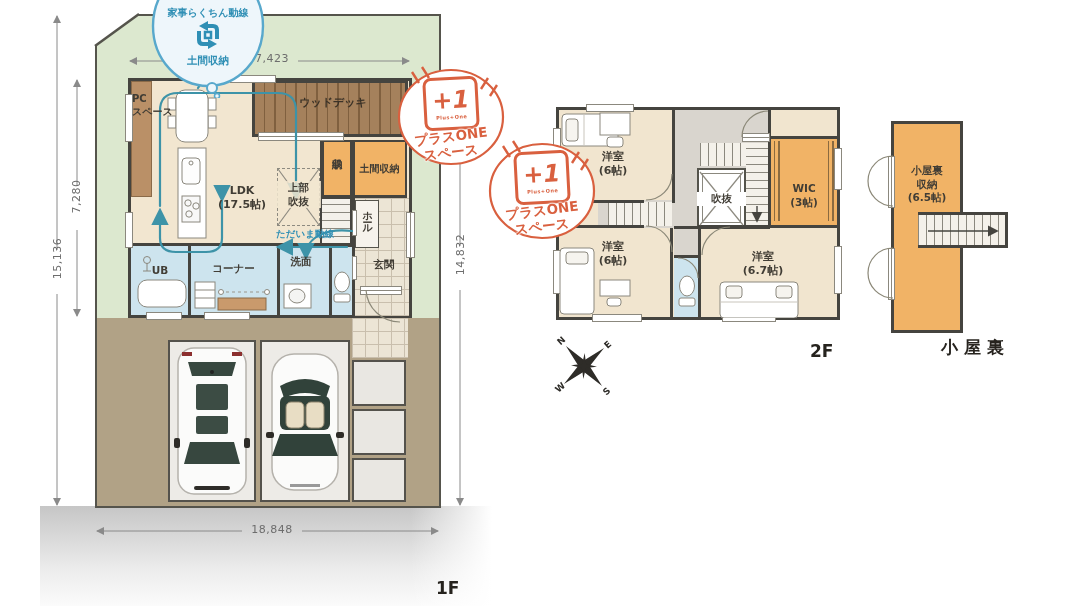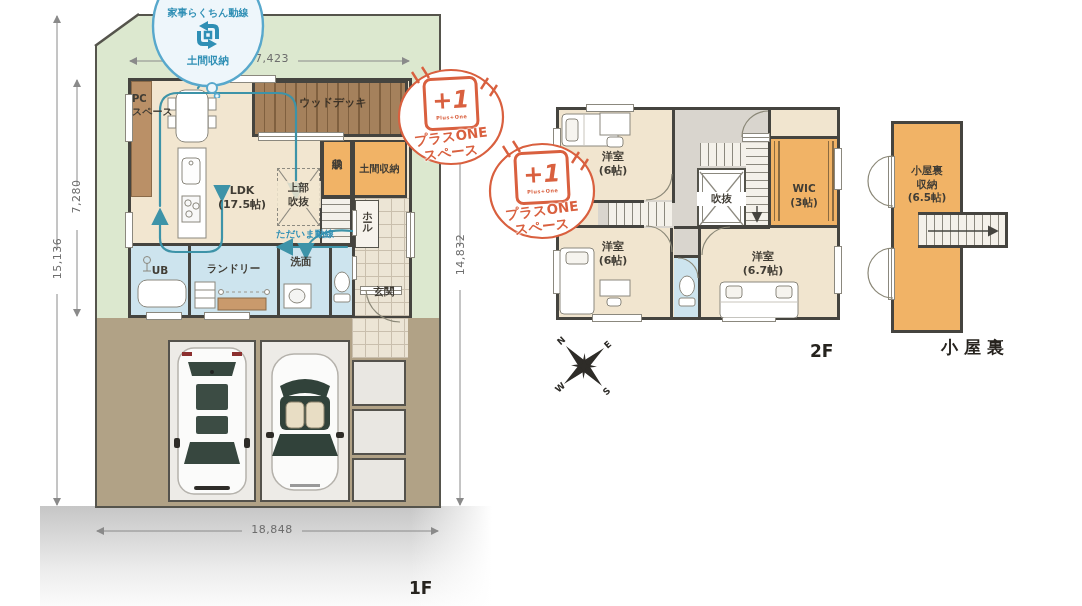--- a/index.html
+++ b/index.html
@@ -62,36 +62,36 @@
 スペース</div>
 
   <div class="abs orange" style="left:322px;top:140px;width:30px;height:57px;z-index:5;border:2px solid #45443f;"></div>
   <div class="lbl vtext" style="left:330px;top:150px;font-size:10.5px;">収納</div>
   <div class="abs orange" style="left:352px;top:140px;width:55px;height:57px;z-index:5;border:2px solid #45443f;"></div>
   <div class="lbl" style="left:352px;top:162px;width:55px;font-size:10px;">土間収納</div>
 
   <div class="abs tiles" style="left:352px;top:197px;width:57px;height:119px;z-index:5;"></div>
   <div class="abs" style="left:355px;top:200px;width:24px;height:48px;background:#f6f3ec;border:1.5px solid #55544c;z-index:6;"></div>
   <div class="lbl vtext" style="left:361px;top:204px;font-size:10px;">ホール</div>
-  <div class="lbl" style="left:364px;top:258px;width:40px;font-size:10.5px;margin-top:27px;">玄関</div>
+  <div class="lbl" style="left:364px;top:258px;width:40px;font-size:10.5px;">玄関</div>
 
   <div class="abs stairsH" style="left:320px;top:197px;width:32px;height:50px;border:2px solid #45443f;z-index:6;"></div>
 
   <div class="abs" style="left:277px;top:168px;width:43px;height:58px;border:1.5px dashed #8d8a80;z-index:6;"></div>
   <div class="lbl" style="left:276px;top:181px;width:45px;font-size:10.5px;background:rgba(242,230,208,.85);">上部
 吹抜</div>
   <div class="lbl" style="left:212px;top:184px;width:60px;font-size:11px;">LDK
 (17.5帖)</div>
 
   <div class="abs blue" style="left:131px;top:246px;width:58px;height:69px;z-index:5;"></div>
   <div class="abs blue" style="left:189px;top:246px;width:89px;height:69px;z-index:5;"></div>
   <div class="abs blue" style="left:278px;top:246px;width:52px;height:69px;z-index:5;"></div>
   <div class="abs blue" style="left:330px;top:246px;width:23px;height:69px;z-index:5;"></div>
   <div class="lbl" style="left:138px;top:264px;width:44px;font-size:10.5px;">UB</div>
-  <div class="lbl" style="left:189px;top:262px;width:89px;font-size:10.5px;">ランドリー</div>
+  <div class="lbl" style="left:189px;top:262px;width:89px;font-size:10.5px;">コーナー</div>
   <div class="lbl" style="left:278px;top:255px;width:46px;font-size:10.5px;">洗面</div>
   <div class="lbl teal" style="left:272px;top:228px;width:66px;font-size:9.5px;font-weight:700;">ただいま動線</div>
 
   <div class="wall" style="left:128px;top:243px;width:227px;height:3px;"></div>
   <div class="wall" style="left:188px;top:246px;width:2.5px;height:69px;"></div>
   <div class="wall" style="left:277px;top:246px;width:2.5px;height:69px;"></div>
   <div class="wall" style="left:329px;top:246px;width:2.5px;height:69px;"></div>
   <div class="wall" style="left:352px;top:140px;width:3px;height:178px;"></div>
   <div class="wall" style="left:322px;top:195px;width:85px;height:3px;"></div>
   <div class="wall" style="left:320px;top:140px;width:3px;height:57px;"></div>
@@ -175,21 +175,21 @@
   <div class="abs" style="left:352px;top:360px;width:54px;height:46px;background:#e9e7e2;border:2px solid #54524c;z-index:5;"></div>
   <div class="abs" style="left:352px;top:409px;width:54px;height:46px;background:#e9e7e2;border:2px solid #54524c;z-index:5;"></div>
   <div class="abs" style="left:352px;top:458px;width:54px;height:44px;background:#e9e7e2;border:2px solid #54524c;z-index:5;"></div>
 
   <div class="dimlbl" style="left:248px;top:52px;width:48px;">7,423</div>
   <div class="dimlbl" style="left:244px;top:523px;width:56px;">18,848</div>
   <div class="dimlbl rot" style="left:27px;top:252px;width:60px;">15,136</div>
   <div class="dimlbl rot" style="left:48px;top:190px;width:56px;">7,280</div>
   <div class="dimlbl rot" style="left:430px;top:248px;width:60px;">14,832</div>
 
-  <div class="floorlbl" style="left:409px;top:578px;">1F</div>
+  <div class="floorlbl" style="left:436px;top:578px;">1F</div>
 
   <div class="abs" style="left:556px;top:107px;width:284px;height:213px;background:#f1e5cf;border:3px solid #45443f;z-index:3;"></div>
   <div class="abs gray" style="left:674px;top:110px;width:96px;height:118px;z-index:5;"></div>
   <div class="abs gray" style="left:598px;top:200px;width:78px;height:28px;z-index:5;"></div>
   <div class="abs gray" style="left:674px;top:228px;width:26px;height:30px;z-index:5;"></div>
   <div class="abs stairsV" style="left:608px;top:202px;width:64px;height:24px;z-index:6;"></div>
   <div class="abs stairsV" style="left:700px;top:143px;width:48px;height:23px;z-index:6;"></div>
   <div class="abs stairsH" style="left:746px;top:143px;width:22px;height:86px;z-index:6;"></div>
   <div class="abs" style="left:697px;top:168px;width:49px;height:60px;background:#fff;border:2px solid #55544c;
               box-shadow:inset 0 0 0 3px #fff,inset 0 0 0 4px #8b887e;z-index:7;"></div>

